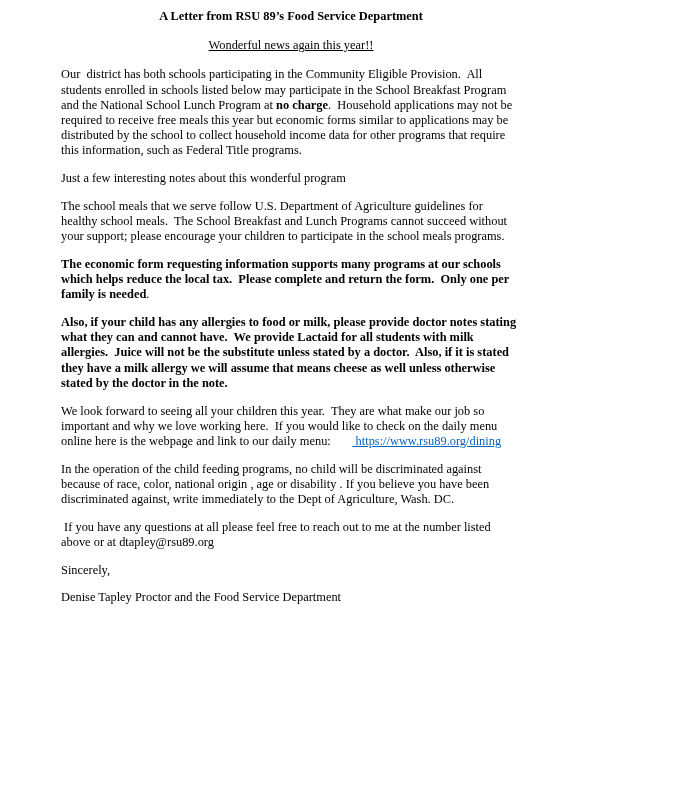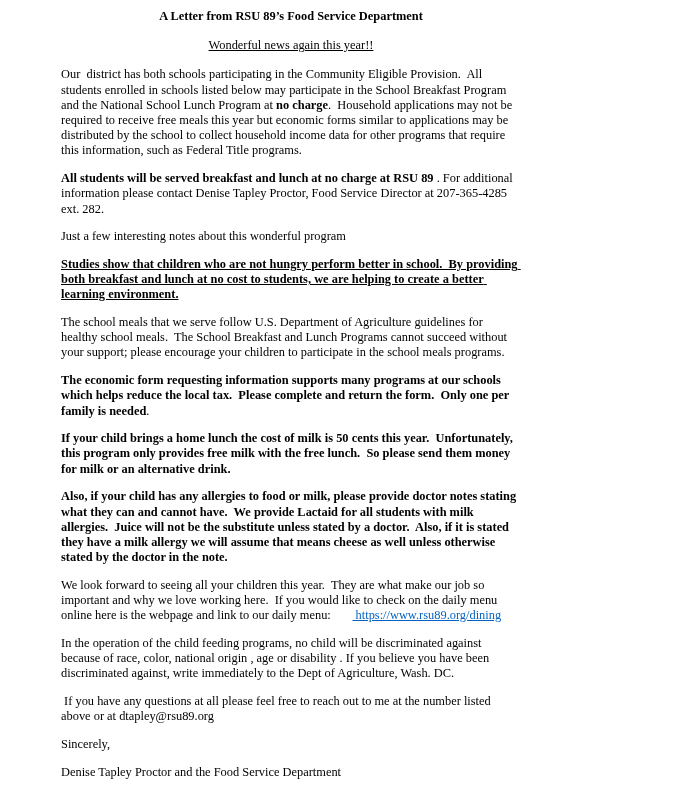--- a/index.html
+++ b/index.html
@@ -49,31 +49,28 @@
 <body>
 
 <div class="page">
 
   <p class="title">A Letter from RSU 89’s Food Service Department</p>
 
   <p class="subtitle">Wonderful news again this year!!</p>
 
   <p class="para"><span>Our  district has both schools participating in the Community Eligible Provision.  All students enrolled in schools listed below may participate in the School Breakfast Program and the National School Lunch Program at </span><span class="b">no charge</span><span>.  Household applications may not be required to receive free meals this year but economic forms similar to applications may be distributed by the school to collect household income data for other programs that require this information, such as Federal Title programs.</span></p>
 
-  <p class="para"><span class="b">All students will be served breakfast and lunch at no charge at RSU 89</span><span> . For additional information please contact Denise Tapley Proctor, Food Service Director at 207-365-4285 ext. 282.</span></p>
 
   <p class="para"><span>Just a few interesting notes about this wonderful program</span></p>
 
-  <p class="para"><span class="bu">Studies show that children who are not hungry perform better in school.  By providing both breakfast and lunch at no cost to students, we are helping to create a better learning environment.</span></p>
 
   <p class="para"><span>The school meals that we serve follow U.S. Department of Agriculture guidelines for healthy school meals.  The School Breakfast and Lunch Programs cannot succeed without your support; please encourage your children to participate in the school meals programs.</span></p>
 
   <p class="para"><span class="b">The economic form requesting information supports many programs at our schools which helps reduce the local tax.  Please complete and return the form.  Only one per</span><br><span class="b">family is needed</span><span>.</span></p>
 
-  <p class="para"><span class="b">If your child brings a home lunch the cost of milk is 50 cents this year.  Unfortunately, this program only provides free milk with the free lunch.  So please send them money for milk or an alternative drink.</span></p>
 
   <p class="para"><span class="b">Also, if your child has any allergies to food or milk, please provide doctor notes stating what they can and cannot have.  We provide Lactaid for all students with milk allergies.  Juice will not be the substitute unless stated by a doctor.  Also, if it is stated they have a milk allergy we will assume that means cheese as well unless otherwise stated by the doctor in the note.</span></p>
 
   <p class="para"><span>We look forward to seeing all your children this year.  They are what make our job so important and why we love working here.  If you would like to check on the daily menu online here is the webpage and link to our daily menu:       </span><a class="link" style="color: rgb(5, 99, 193);"> https://www.rsu89.org/dining</a></p>
 
   <p class="para"><span>In the operation of the child feeding programs, no child will be discriminated against because of race, color, national origin , age or disability . If you believe you have been discriminated against, write immediately to the Dept of Agriculture, Wash. DC.</span></p>
 
 
   <p class="para"><span> If you have any questions at all please feel free to reach out to me at the number listed above or at dtapley@rsu89.org</span></p>
 

